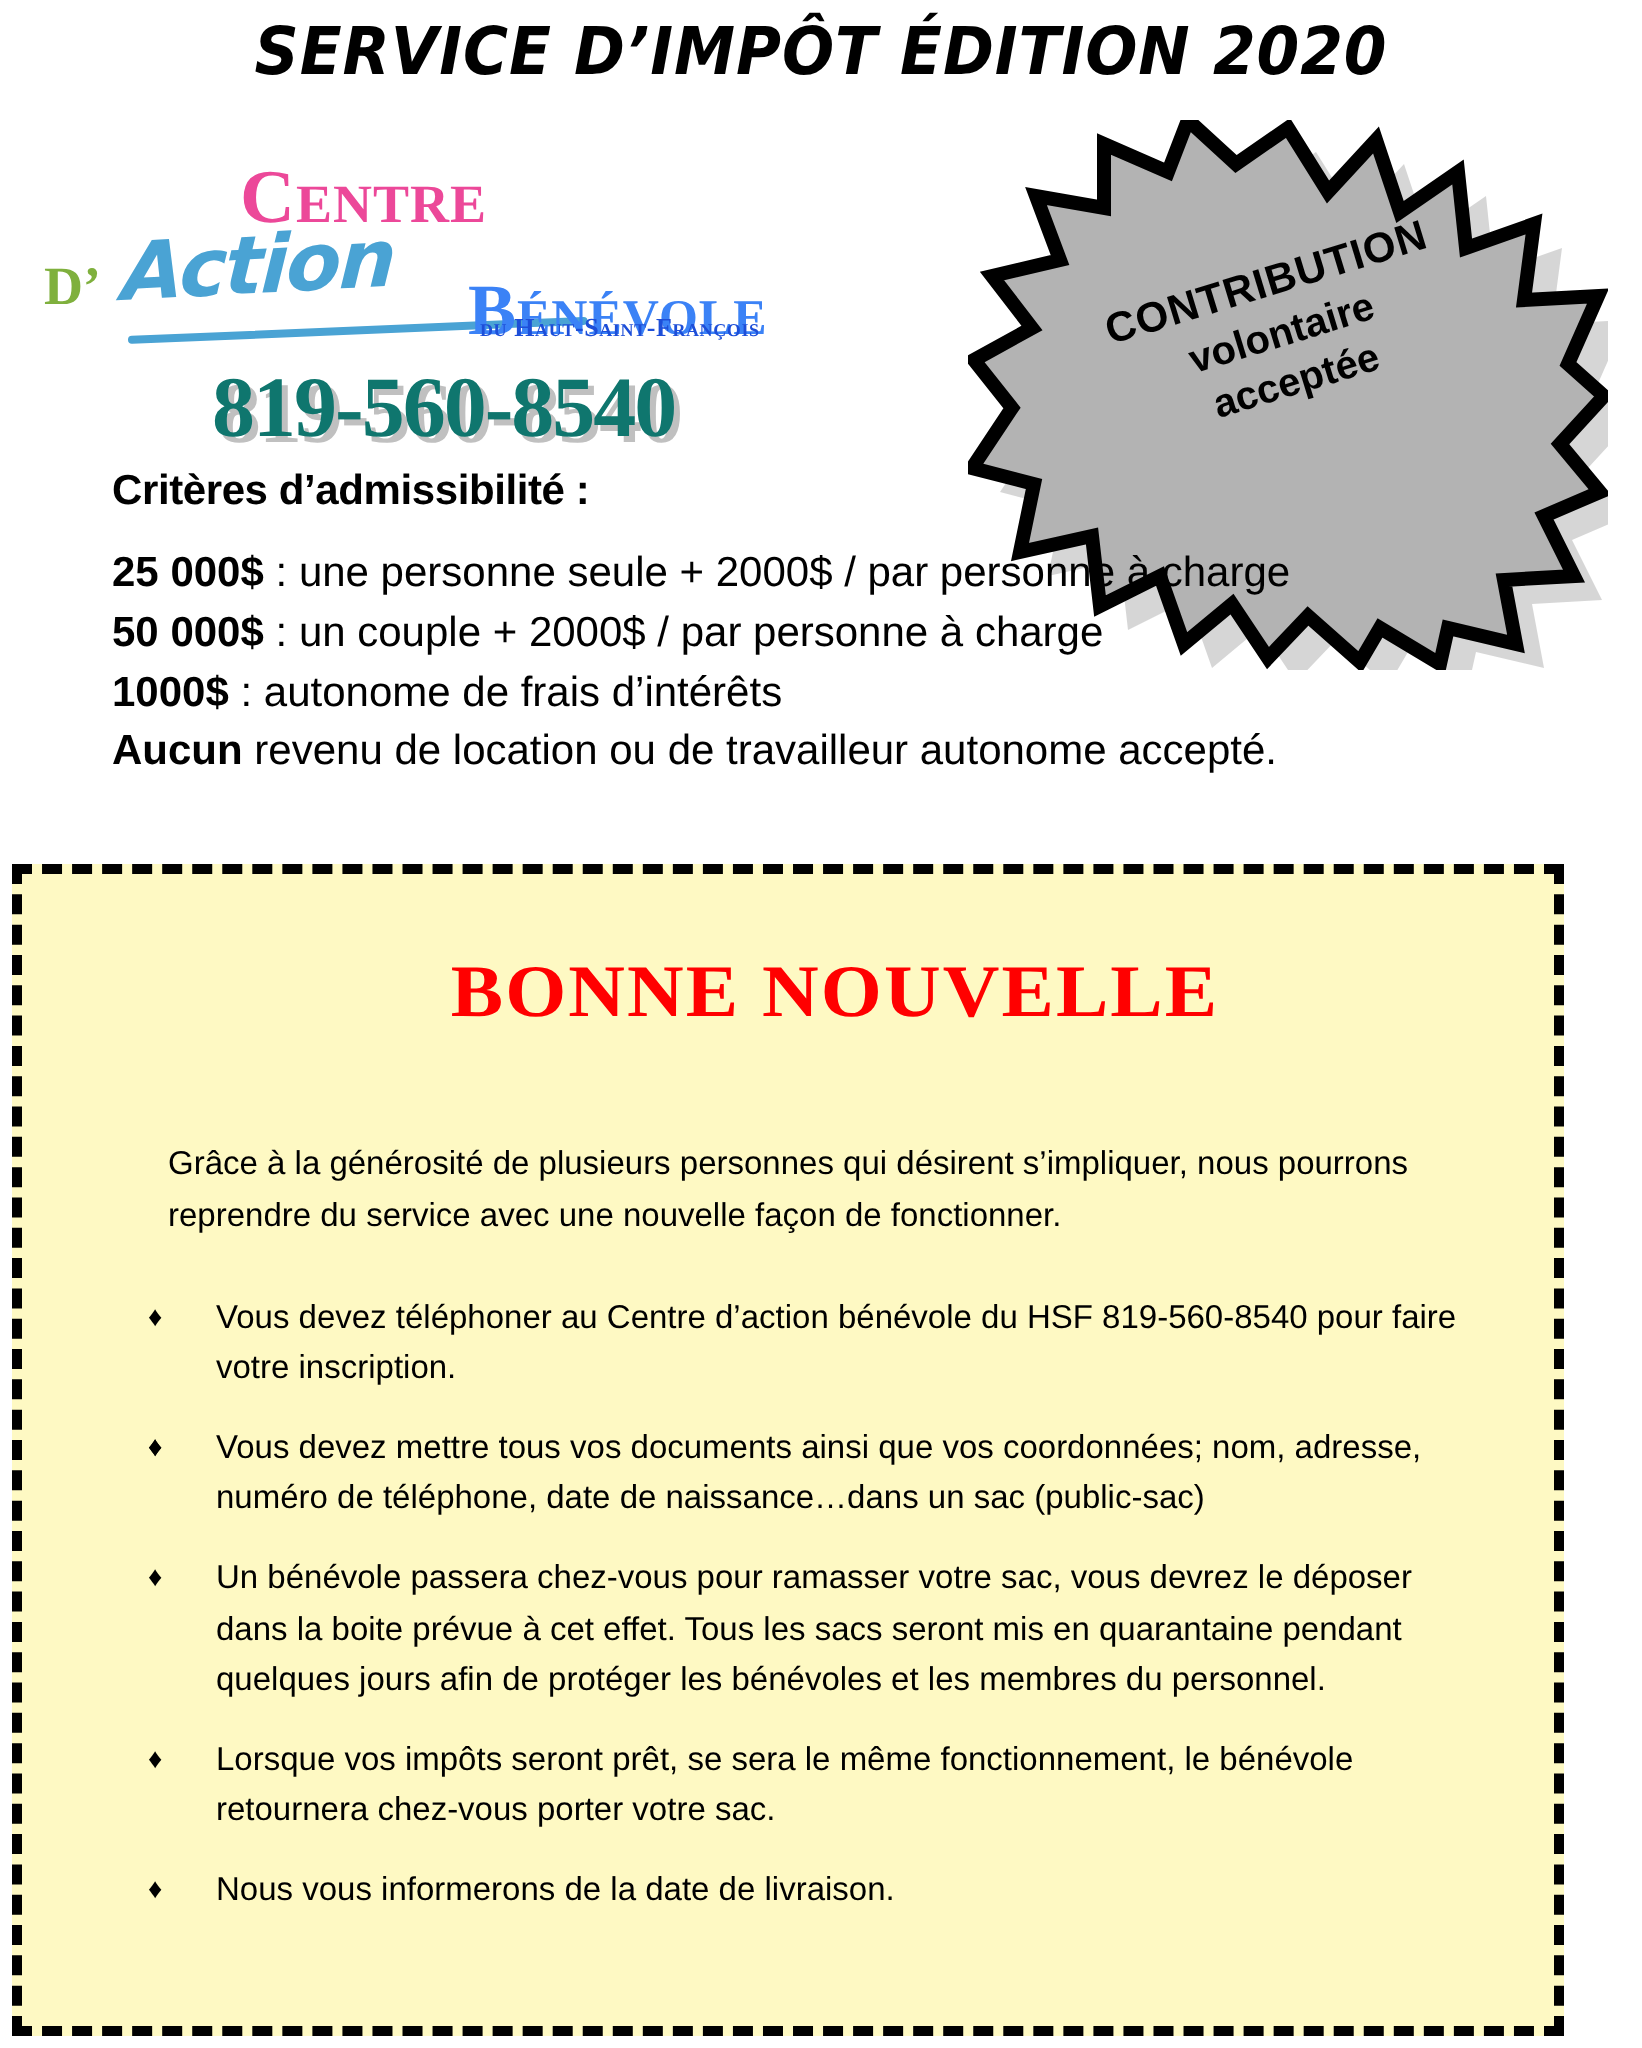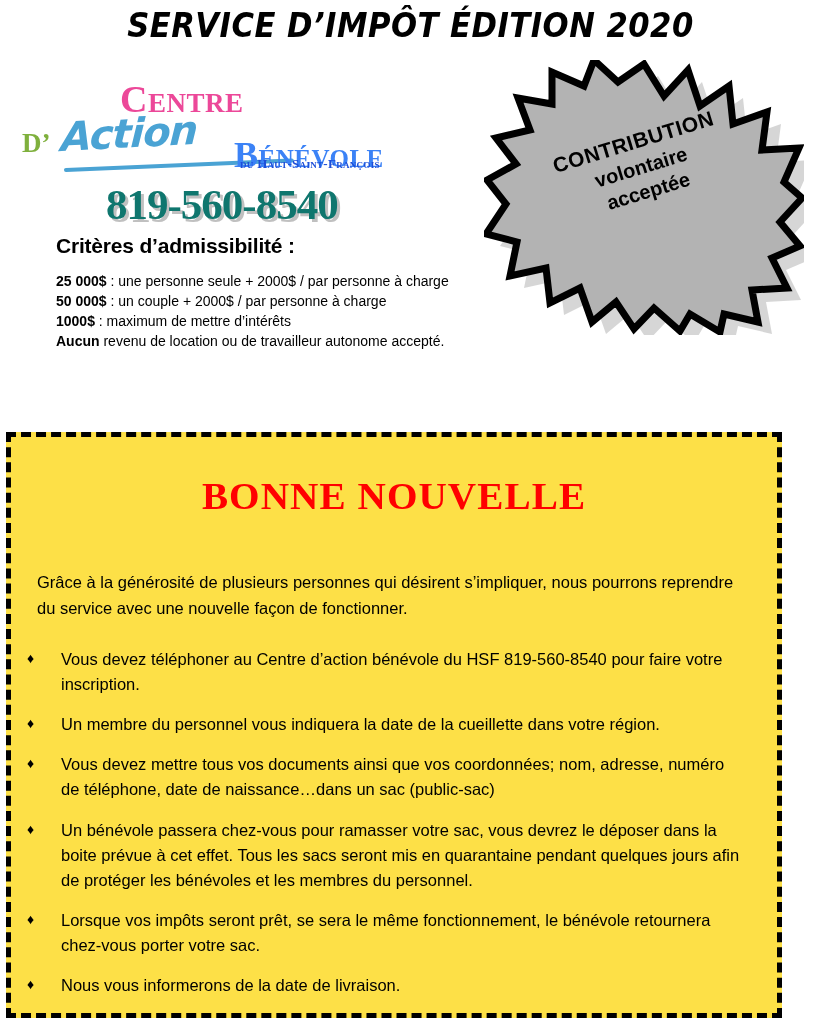--- a/index.html
+++ b/index.html
@@ -161,36 +161,37 @@
     width: 640px;
     margin-left: 48px;
   }
   .criteria-heading {
     font-size: 21px;
     font-weight: bold;
     margin: 0 0 14px 0;
     letter-spacing: -0.2px;
   }
   .criteria-line {
-    font-size: 14px;
+    font-size: 21px;
     line-height: 1.42;
     white-space: nowrap;
   }
   .criteria-line b { font-weight: bold; }
 
   
   .news-box {
     position: absolute;
     left: 6px;
     top: 432px;
     width: 776px;
     height: 586px;
-    background: #fde047;
+    background: #fef9c3;
     border: 5px dashed #000000;
     box-sizing: border-box;
+    padding-left: 47px;
   }
   .news-title {
     margin: 38px 0 0 0;
     text-align: center;
     color: #ff0000;
     font-family: "Liberation Serif", serif;
     font-weight: bold;
     font-size: 37px;
     letter-spacing: 1px;
     transform: scaleX(1.06);
@@ -259,38 +260,37 @@
 
 <div class="criteria">
   <div class="criteria-heading">Critères d’admissibilité :</div>
   <div class="criteria-line">
     <b>25 000$</b><span> : </span><span>une personne seule + 2000$ / par personne à charge</span>
   </div>
   <div class="criteria-line">
     <b>50 000$</b><span> : </span><span>un couple + 2000$ / par personne à charge</span>
   </div>
   <div class="criteria-line">
-    <b>1000$</b><span> : </span><span>maximum de mettre d’intérêts</span>
+    <b>1000$</b><span> : </span><span>autonome de frais d’intérêts</span>
   </div>
   <div class="criteria-line">
     <b>Aucun</b><span> </span><span>revenu de location ou de travailleur autonome accepté.</span>
   </div>
 </div>
 
 <div class="news-box">
   <div class="news-title">BONNE NOUVELLE</div>
   <div class="news-intro">Grâce à la générosité de plusieurs personnes qui désirent s’impliquer, nous pourrons reprendre du service avec une nouvelle façon de fonctionner.</div>
   <ul class="news-list">
     <li class="news-item">
       <span class="bullet">♦</span>
       <span>Vous devez téléphoner au Centre d’action bénévole du HSF 819-560-8540 pour faire votre inscription.</span>
     </li>
     <li class="news-item">
       <span class="bullet">♦</span>
-      <span>Un membre du personnel vous indiquera la date de la cueillette dans votre région.</span>
     </li>
     <li class="news-item">
       <span class="bullet">♦</span>
       <span>Vous devez mettre tous vos documents ainsi que vos coordonnées; nom, adresse, numéro de téléphone, date de naissance…dans un sac (public-sac)</span>
     </li>
     <li class="news-item">
       <span class="bullet">♦</span>
       <span>Un bénévole passera chez-vous pour ramasser votre sac, vous devrez le déposer dans la boite prévue à cet effet. Tous les sacs seront mis en quarantaine pendant quelques jours afin de protéger les bénévoles et les membres du personnel.</span>
     </li>
     <li class="news-item">

